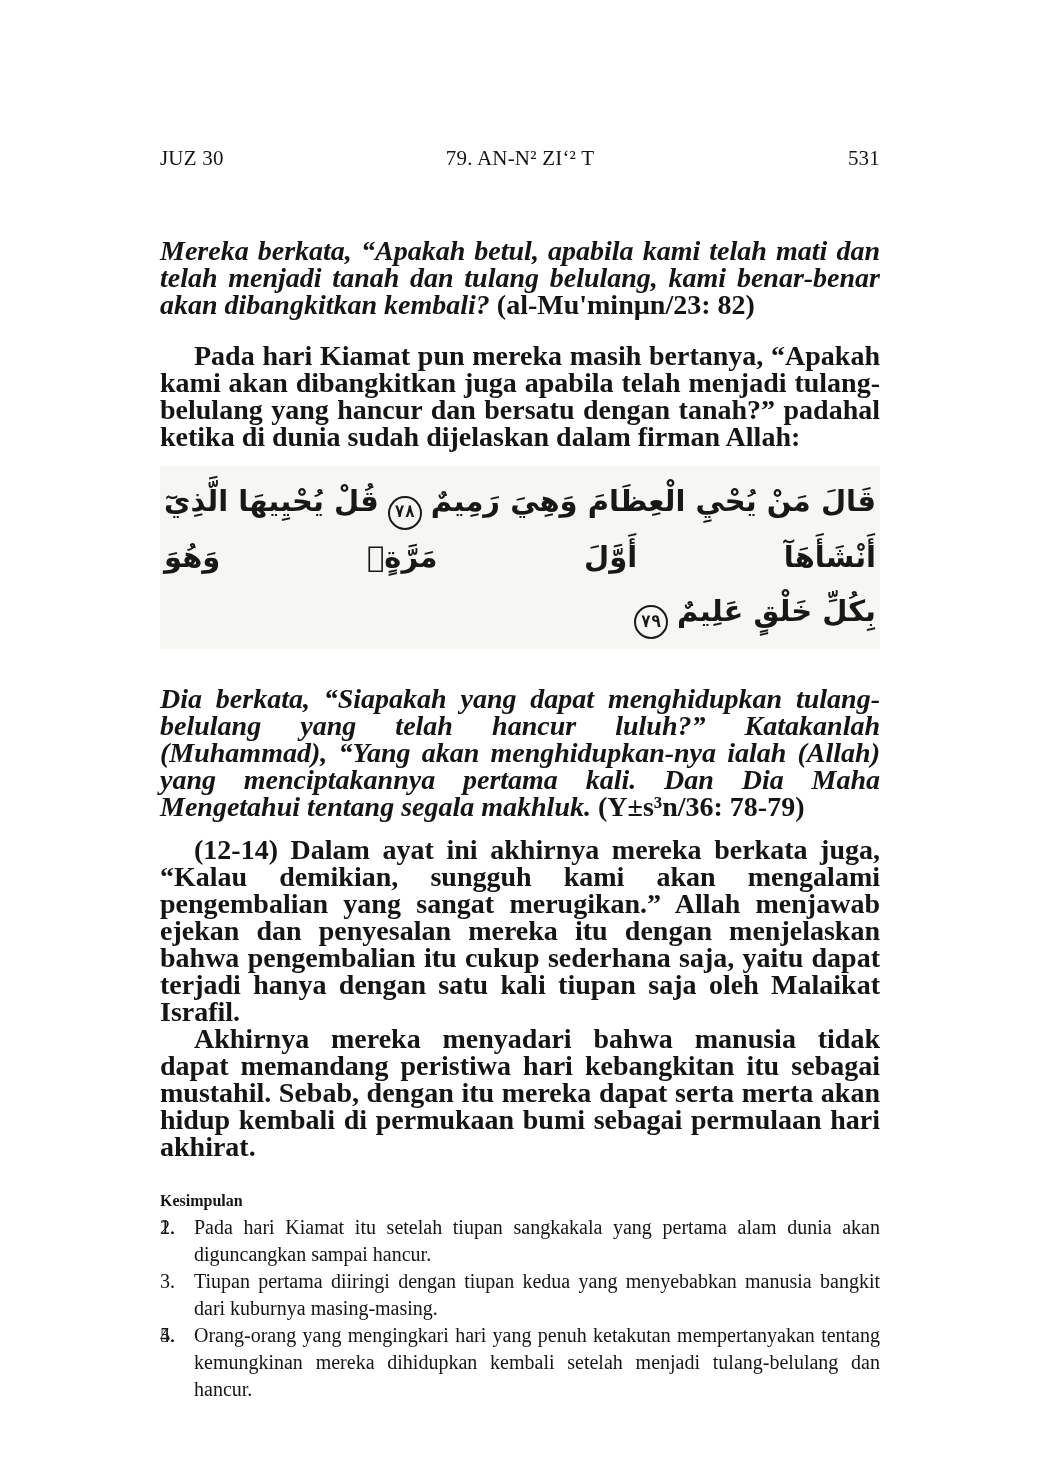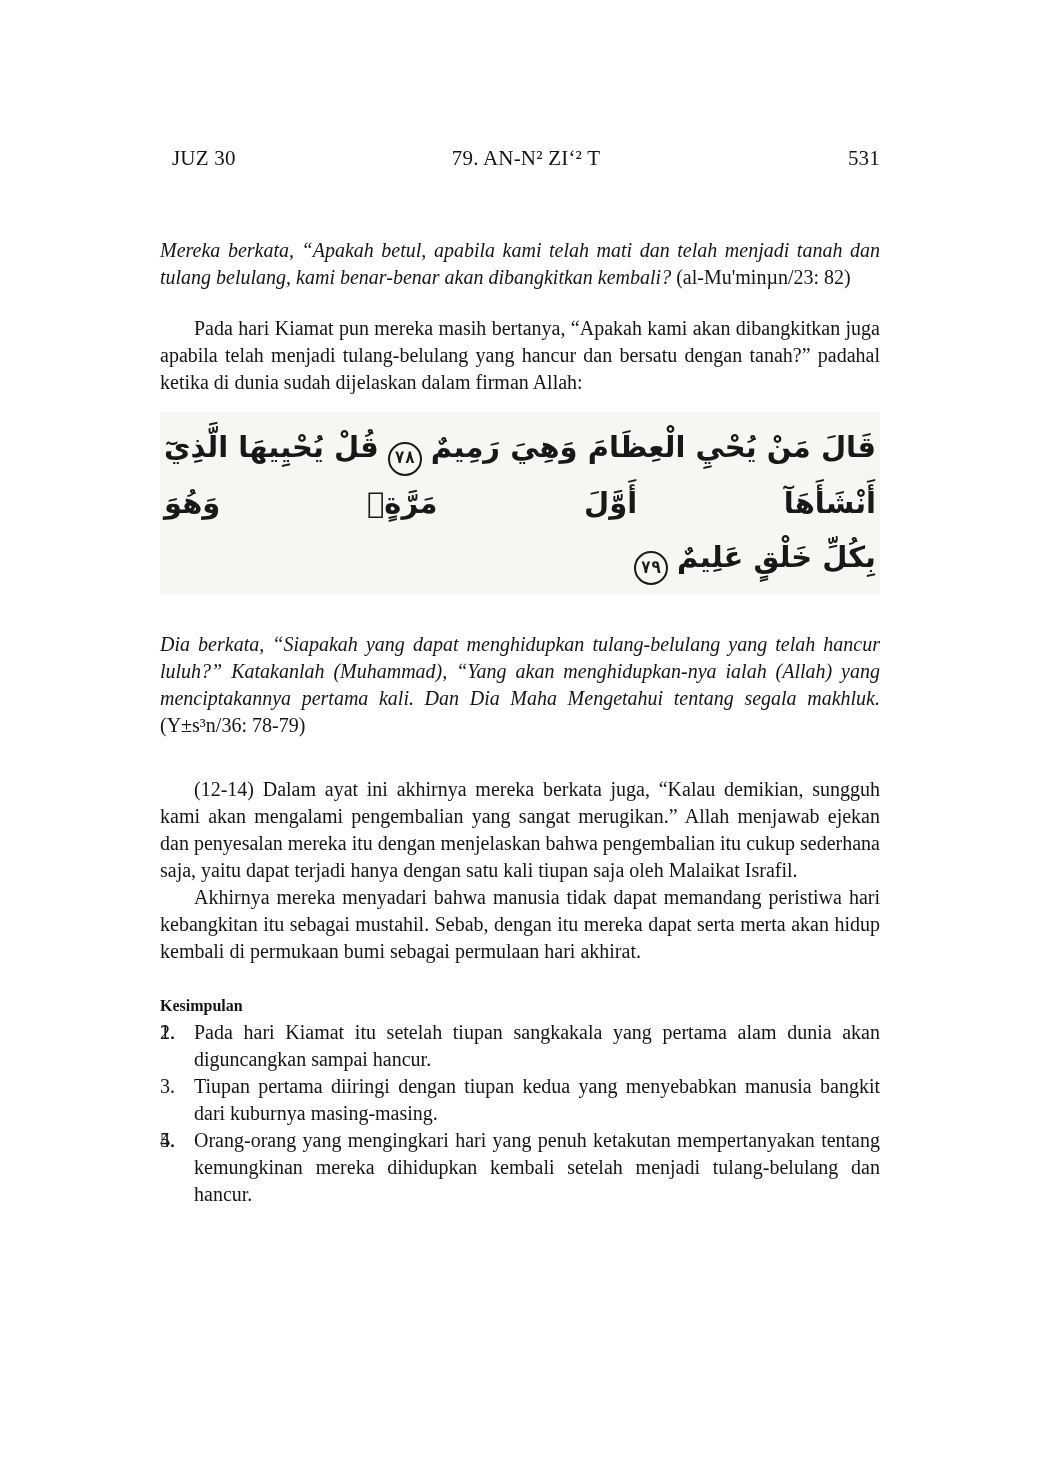--- a/index.html
+++ b/index.html
@@ -18,31 +18,31 @@
     left: 160px;
     right: 158px;
     top: 146px;
   }
   .page-header {
     display: flex;
     justify-content: space-between;
     align-items: baseline;
     font-size: 21px;
     letter-spacing: 0.2px;
-    margin-left: 12px;
   }
   .page-header .center { text-align: center; flex: 1; }
   .page-header .left, .page-header .right { min-width: 90px; }
   .page-header .right { text-align: right; }
 
   .para {
-    font-size: 20px;
+    font-size: 28px;
     line-height: 27px;
     text-align: justify;
     margin: 0;
+    font-weight: bold;
   }
   .indent { text-indent: 34px; }
   .italic { font-style: italic; }
   .upright { font-style: normal; }
 
   .quote1 { margin-top: 66px; }
   .para-intro { margin-top: 24px; }
 
   .arabic-block {
     margin-top: 16px;
@@ -72,21 +72,21 @@
     border: 2px solid #1a1a1a;
     border-radius: 50%;
     font-size: 17px;
     line-height: 1;
     vertical-align: -6px;
     margin: 0 9px;
     box-sizing: border-box;
     font-family: Liberation Mono, monospace;
   }
   .quote2 { margin-top: 36px; }
-  .para-1214 { margin-top: 37px; }
+  .para-1214 { margin-top: 16px; }
 
   .kesimpulan-heading {
     font-size: 16px;
     font-weight: bold;
     margin-top: 27px;
     line-height: 27px;
   }
   .list-item {
     position: relative;
     padding-left: 34px;

